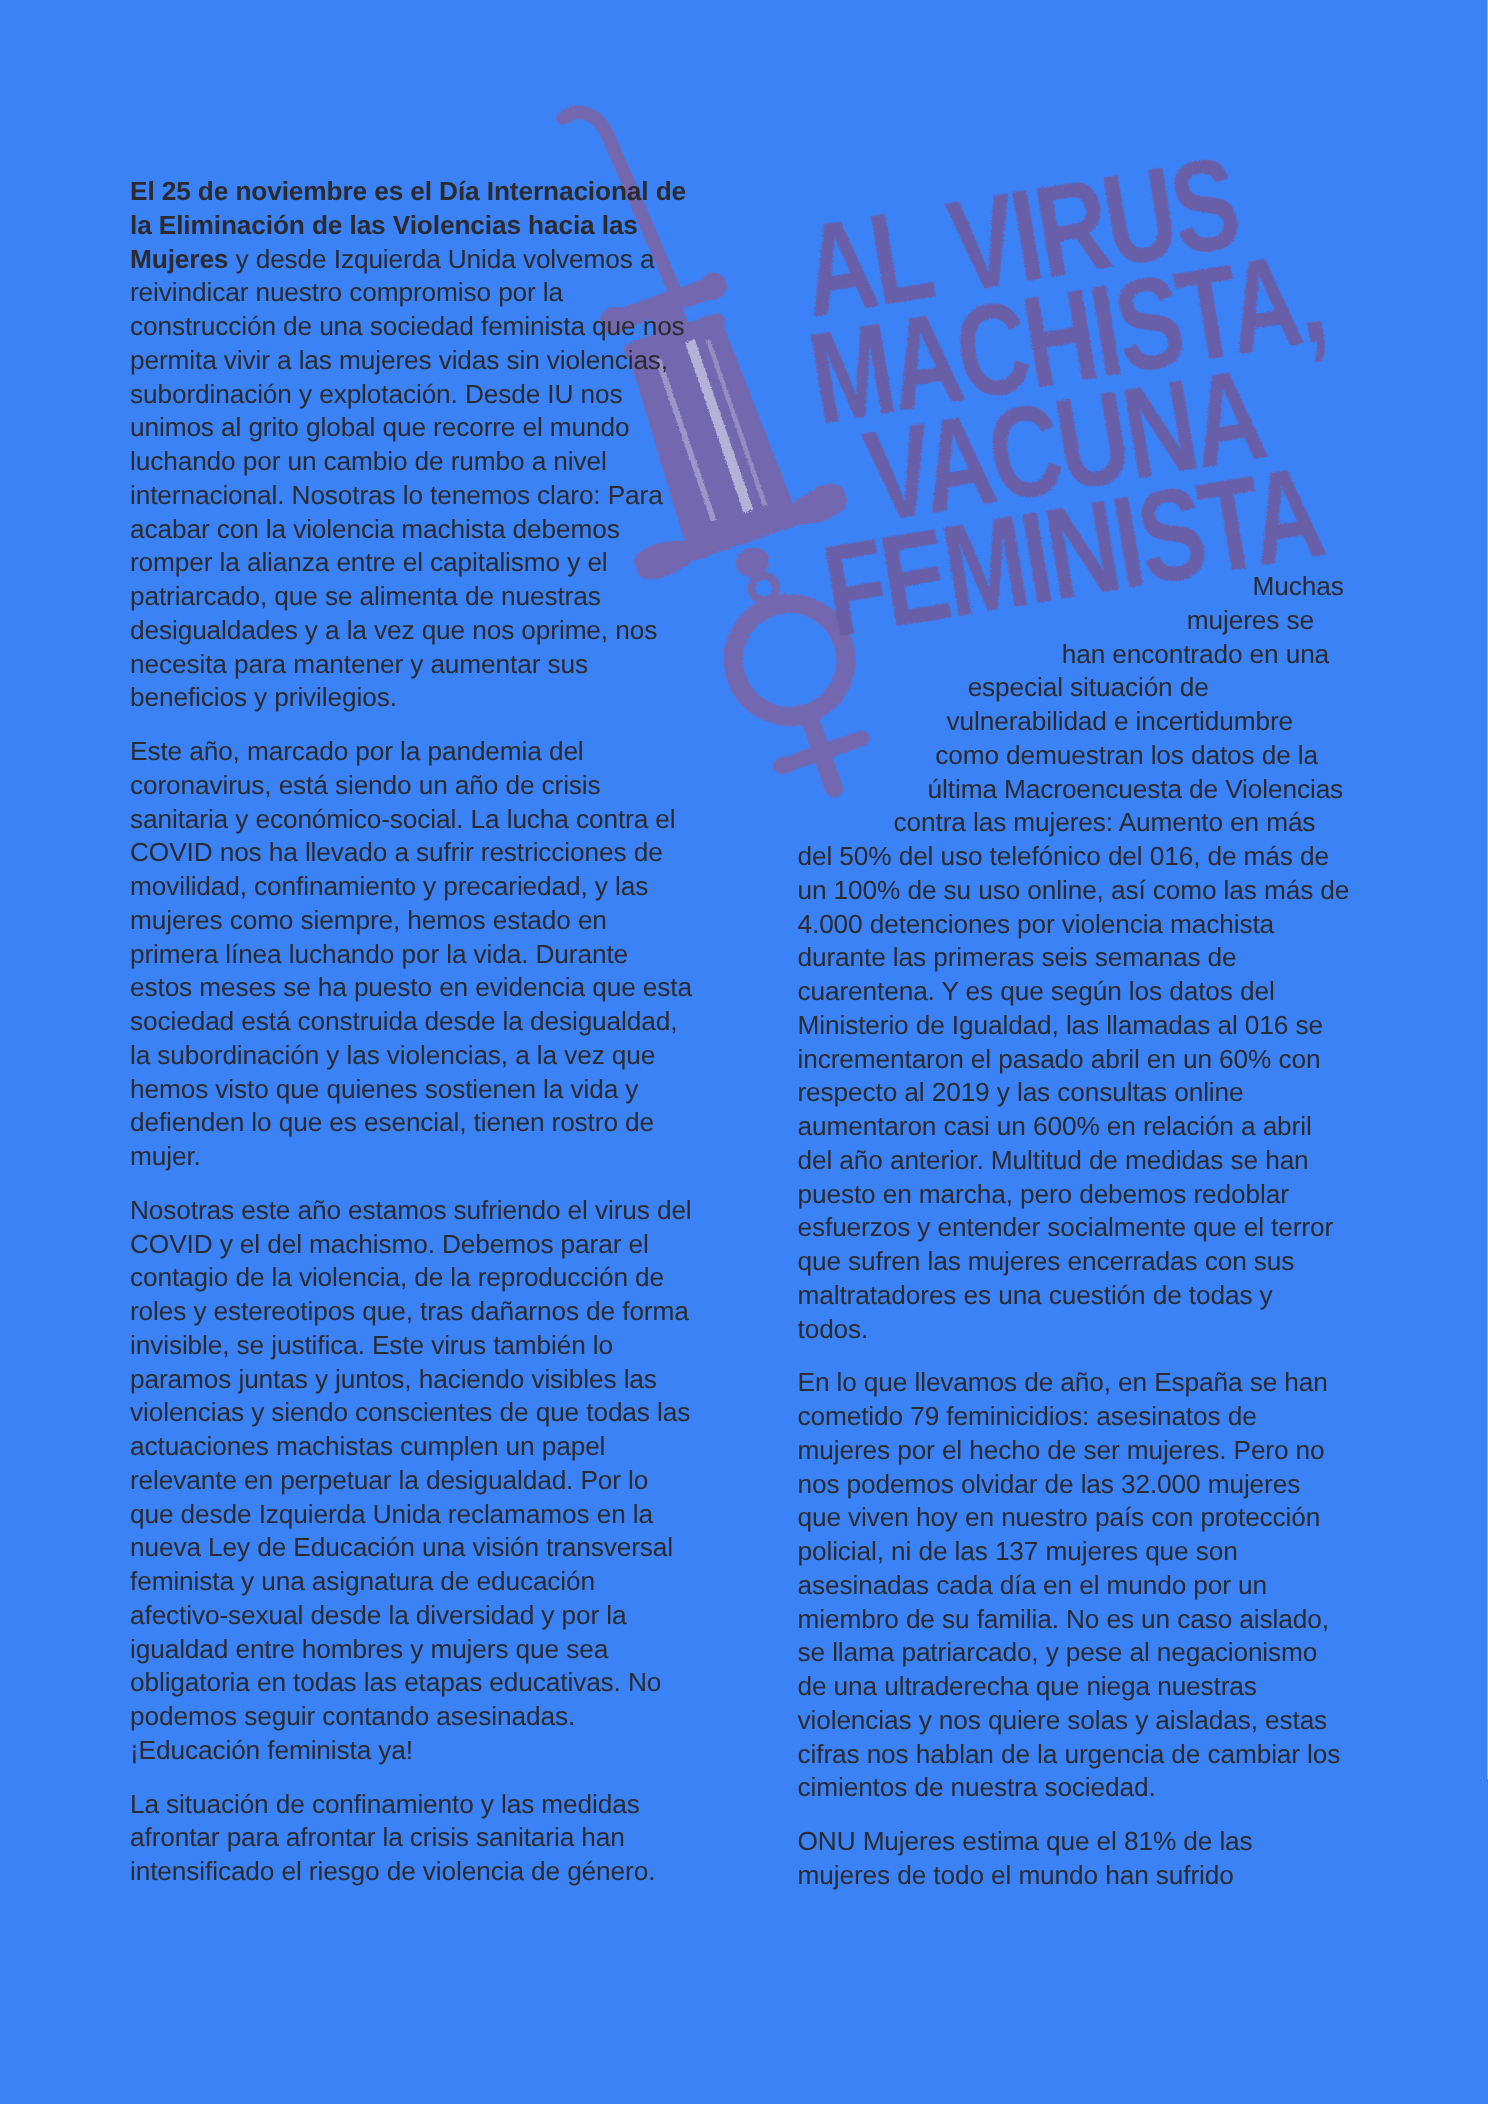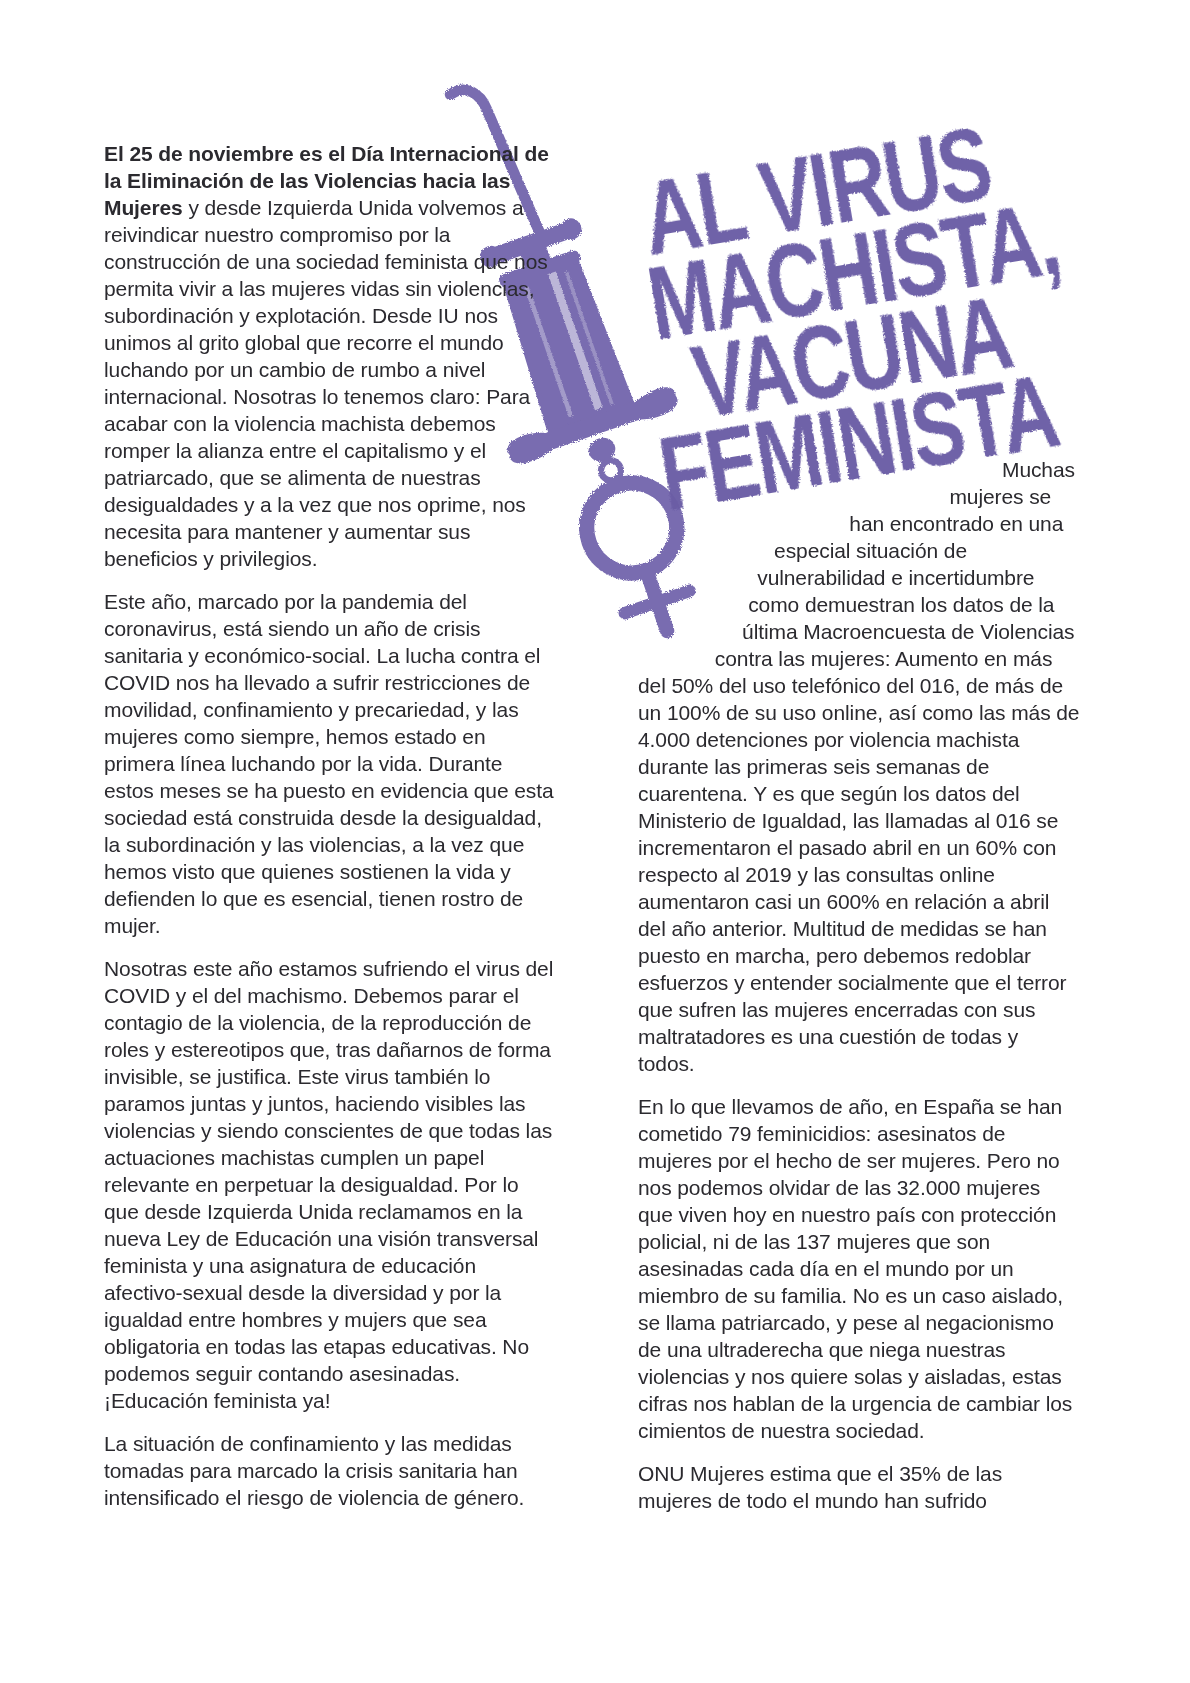--- a/index.html
+++ b/index.html
@@ -1,21 +1,21 @@
 <!DOCTYPE html>
 <html><head>
 <meta charset="utf-8">
 <style>
   html, body { margin: 0; padding: 0; background: #e8e8e8; }
   .page {
     position: relative;
     width: 1190px;
     height: 1683px;
     margin: 0 auto;
-    background: #ffffff;
+    background: #3b82f6;
     overflow: hidden;
     font-family: "Liberation Sans", sans-serif;
     color: #2b2a2f;
   }
 
   
   .col { position: absolute; font-size: 21px; line-height: 27px; letter-spacing: -0.1px; }
   .col p { margin: 0 0 16px 0; }
   .col-left  { left: 104px; top: 140px; width: 452px; }
   .col-right { left: 638px; top: 456px; width: 442px; }
@@ -117,23 +117,23 @@
       <div class="hl-1">MACHISTA,</div>
       <div class="hl-2">VACUNA</div>
       <div class="hl-3">FEMINISTA</div>
     </div>
   </div>
 
   <div class="col col-left">
     <p><strong class="lead-bold">El 25 de noviembre es el Día Internacional de la Eliminación de las Violencias hacia las Mujeres</strong><span> y desde Izquierda Unida volvemos a reivindicar nuestro compromiso por la construcción de una sociedad feminista que nos permita vivir a las mujeres vidas sin violencias, subordinación y explotación. Desde IU nos unimos al grito global que recorre el mundo luchando por un cambio de rumbo a nivel internacional. Nosotras lo tenemos claro: Para acabar con la violencia machista debemos romper la alianza entre el capitalismo y el patriarcado, que se alimenta de nuestras desigualdades y a la vez que nos oprime, nos necesita para mantener y aumentar sus beneficios y privilegios.</span></p>
     <p>Este año, marcado por la pandemia del coronavirus, está siendo un año de crisis sanitaria y económico-social. La lucha contra el COVID nos ha llevado a sufrir restricciones de movilidad, confinamiento y precariedad, y las mujeres como siempre, hemos estado en primera línea luchando por la vida. Durante estos meses se ha puesto en evidencia que esta sociedad está construida desde la desigualdad, la subordinación y las violencias, a la vez que hemos visto que quienes sostienen la vida y defienden lo que es esencial, tienen rostro de mujer.</p>
     <p>Nosotras este año estamos sufriendo el virus del COVID y el del machismo. Debemos parar el contagio de la violencia, de la reproducción de roles y estereotipos que, tras dañarnos de forma invisible, se justifica. Este virus también lo paramos juntas y juntos, haciendo visibles las violencias y siendo conscientes de que todas las actuaciones machistas cumplen un papel relevante en perpetuar la desigualdad. Por lo que desde Izquierda Unida reclamamos en la nueva Ley de Educación una visión transversal feminista y una asignatura de educación afectivo-sexual desde la diversidad y por la igualdad entre hombres y mujers que sea obligatoria en todas las etapas educativas. No podemos seguir contando asesinadas. ¡Educación feminista ya!</p>
-    <p>La situación de confinamiento y las medidas tomadas para marcado la crisis sanitaria han intensificado el riesgo de violencia de género.</p>
+    <p>La situación de confinamiento y las medidas afrontar para afrontar la crisis sanitaria han intensificado el riesgo de violencia de género.</p>
   </div>
 
   <div class="col col-right">
     <div class="headline-spacer"></div>
     <p>Muchas mujeres se han encontrado en una especial situación de vulnerabilidad e incertidumbre como demuestran los datos de la última Macroencuesta de Violencias contra las mujeres: Aumento en más del 50% del uso telefónico del 016, de más de un 100% de su uso online, así como las más de 4.000 detenciones por violencia machista durante las primeras seis semanas de cuarentena. Y es que según los datos del Ministerio de Igualdad, las llamadas al 016 se incrementaron el pasado abril en un 60% con respecto al 2019 y las consultas online aumentaron casi un 600% en relación a abril del año anterior. Multitud de medidas se han puesto en marcha, pero debemos redoblar esfuerzos y entender socialmente que el terror que sufren las mujeres encerradas con sus maltratadores es una cuestión de todas y todos.</p>
     <p>En lo que llevamos de año, en España se han cometido 79 feminicidios: asesinatos de mujeres por el hecho de ser mujeres. Pero no nos podemos olvidar de las 32.000 mujeres que viven hoy en nuestro país con protección policial, ni de las 137 mujeres que son asesinadas cada día en el mundo por un miembro de su familia. No es un caso aislado, se llama patriarcado, y pese al negacionismo de una ultraderecha que niega nuestras violencias y nos quiere solas y aisladas, estas cifras nos hablan de la urgencia de cambiar los cimientos de nuestra sociedad.</p>
-    <p>ONU Mujeres estima que el 35% de las mujeres de todo el mundo han sufrido</p>
+    <p>ONU Mujeres estima que el 81% de las mujeres de todo el mundo han sufrido</p>
   </div>
 
 </div>
 
 </body></html>

